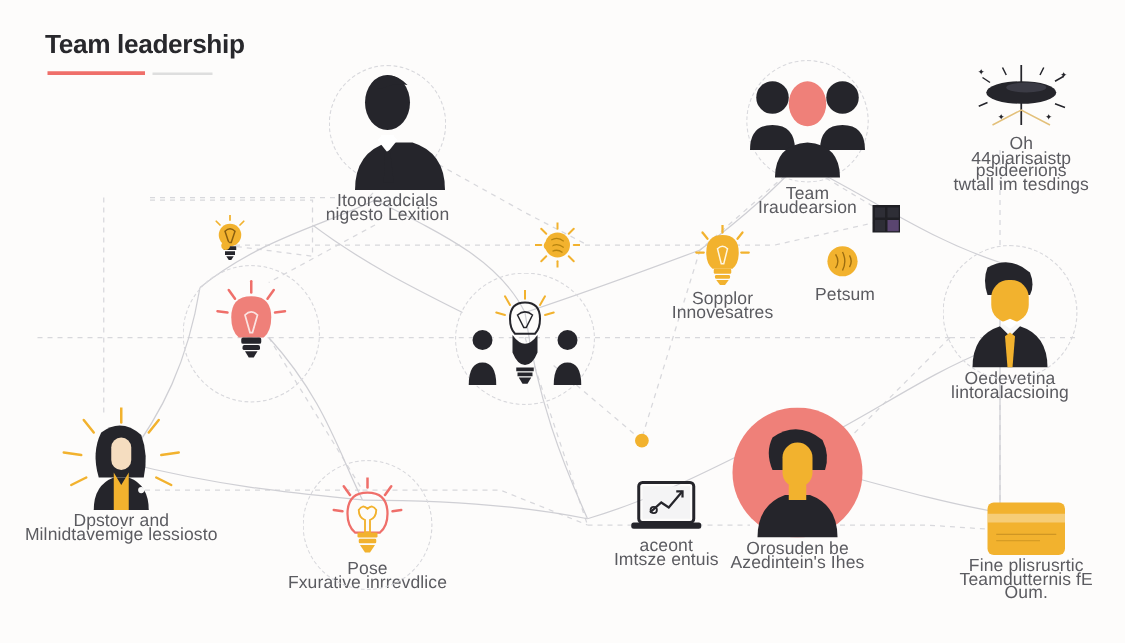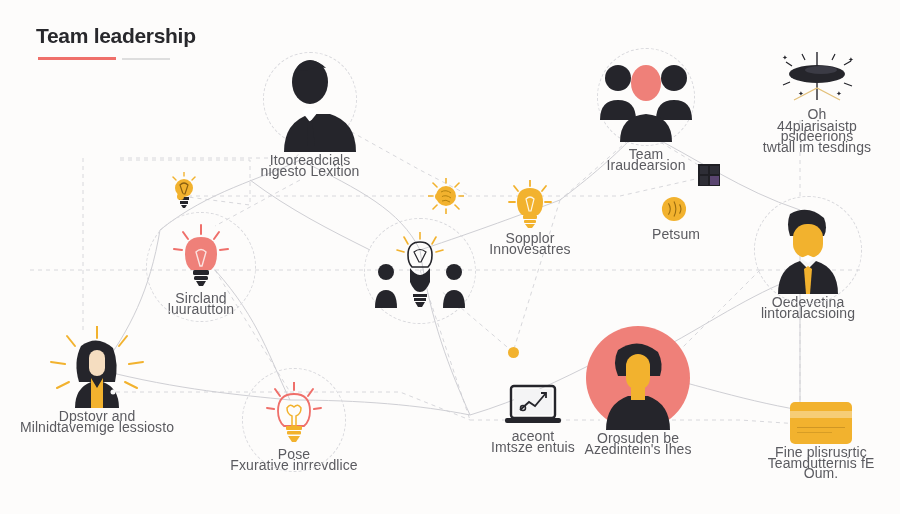--- a/index.html
+++ b/index.html
@@ -205,25 +205,23 @@
           <line x1="3" y1="25" x2="11" y2="26"></line>
           <line x1="57" y1="25" x2="49" y2="26"></line>
         </g>
         <path d="M30 13 q16 0 16 17 q0 11 -6 16 l-20 0 q-6 -5 -6 -16 q0 -17 16 -17z" fill="#ef8079"></path>
         <path d="M25 28 q5 -5 10 0 l-4 14 l-2 0z" fill="none" stroke="#fbe3e1" stroke-width="1.4"></path>
         <rect x="22" y="46" width="16" height="5" rx="1.5" fill="#25252b"></rect>
         <rect x="23" y="52" width="14" height="4" rx="1.5" fill="#25252b"></rect>
         <path d="M25 57 l10 0 l-3 5 l-4 0z" fill="#25252b"></path>
       </svg>
     </div>
-    <div class="cap">Sircland
-luurauttoin</div>
-  </div>
-
-  <div class="node" style="left:480px; top:180px; width:100px;">
+  </div>
+
+  <div class="node" style="left:528px; top:180px; width:100px;">
     <div class="art" style="width:44px;height:50px;">
       <svg viewBox="0 0 44 50" width="44" height="50">
         <g stroke="#f2b22e" stroke-width="1.8" stroke-linecap="round">
           <line x1="22" y1="0" x2="22" y2="6"></line>
           <line x1="6" y1="6" x2="10" y2="11"></line>
           <line x1="38" y1="6" x2="34" y2="11"></line>
           <line x1="1" y1="22" x2="7" y2="22"></line>
           <line x1="43" y1="22" x2="37" y2="22"></line>
         </g>
         <path d="M22 8 q13 0 13 14 q0 9 -5 13 l-16 0 q-5 -4 -5 -13 q0 -14 13 -14z" fill="#f2b22e"></path>

